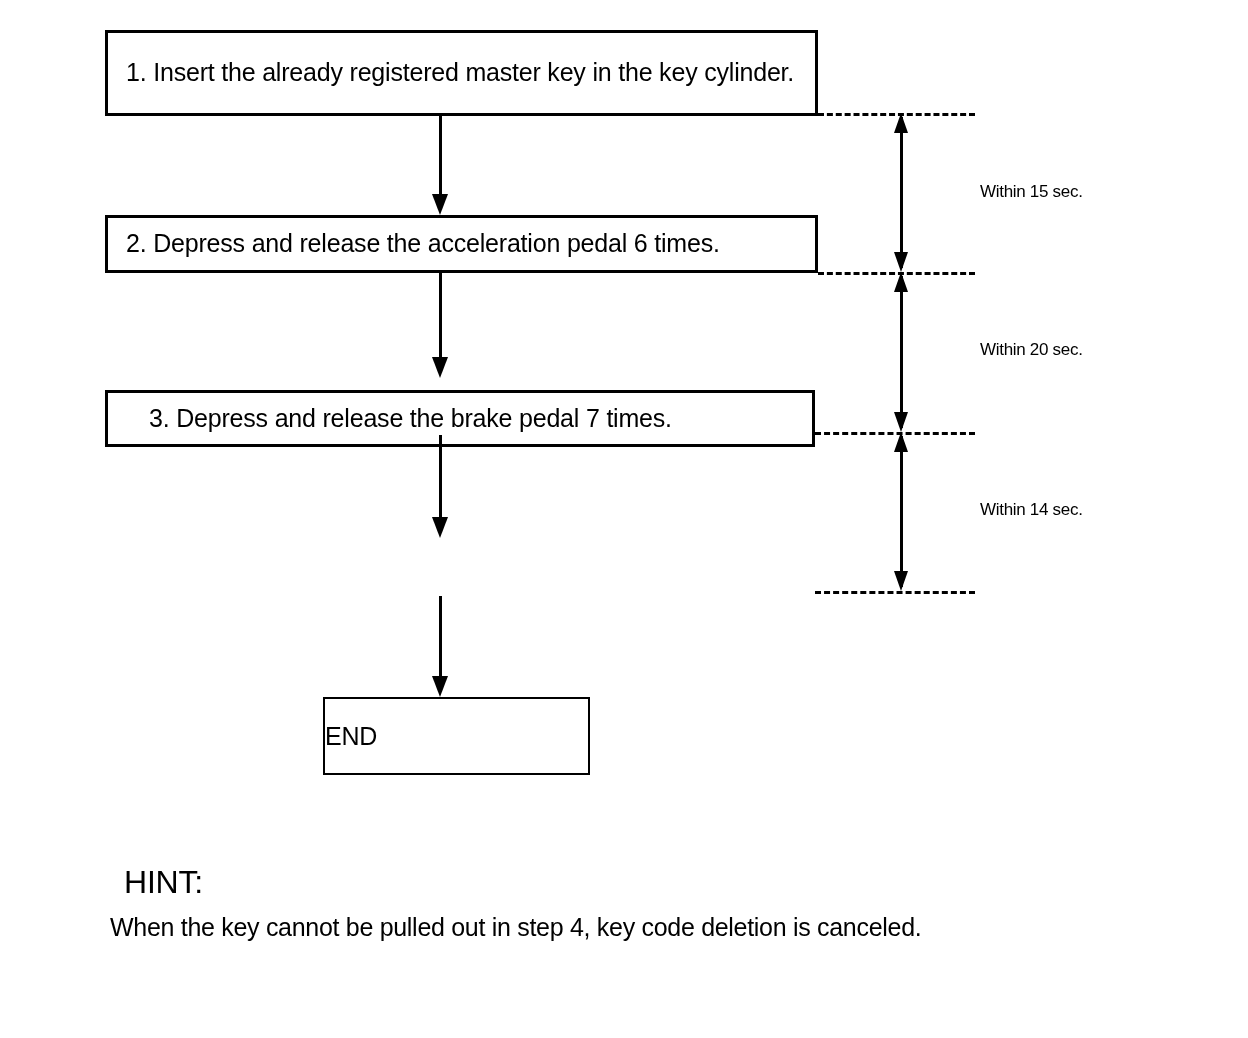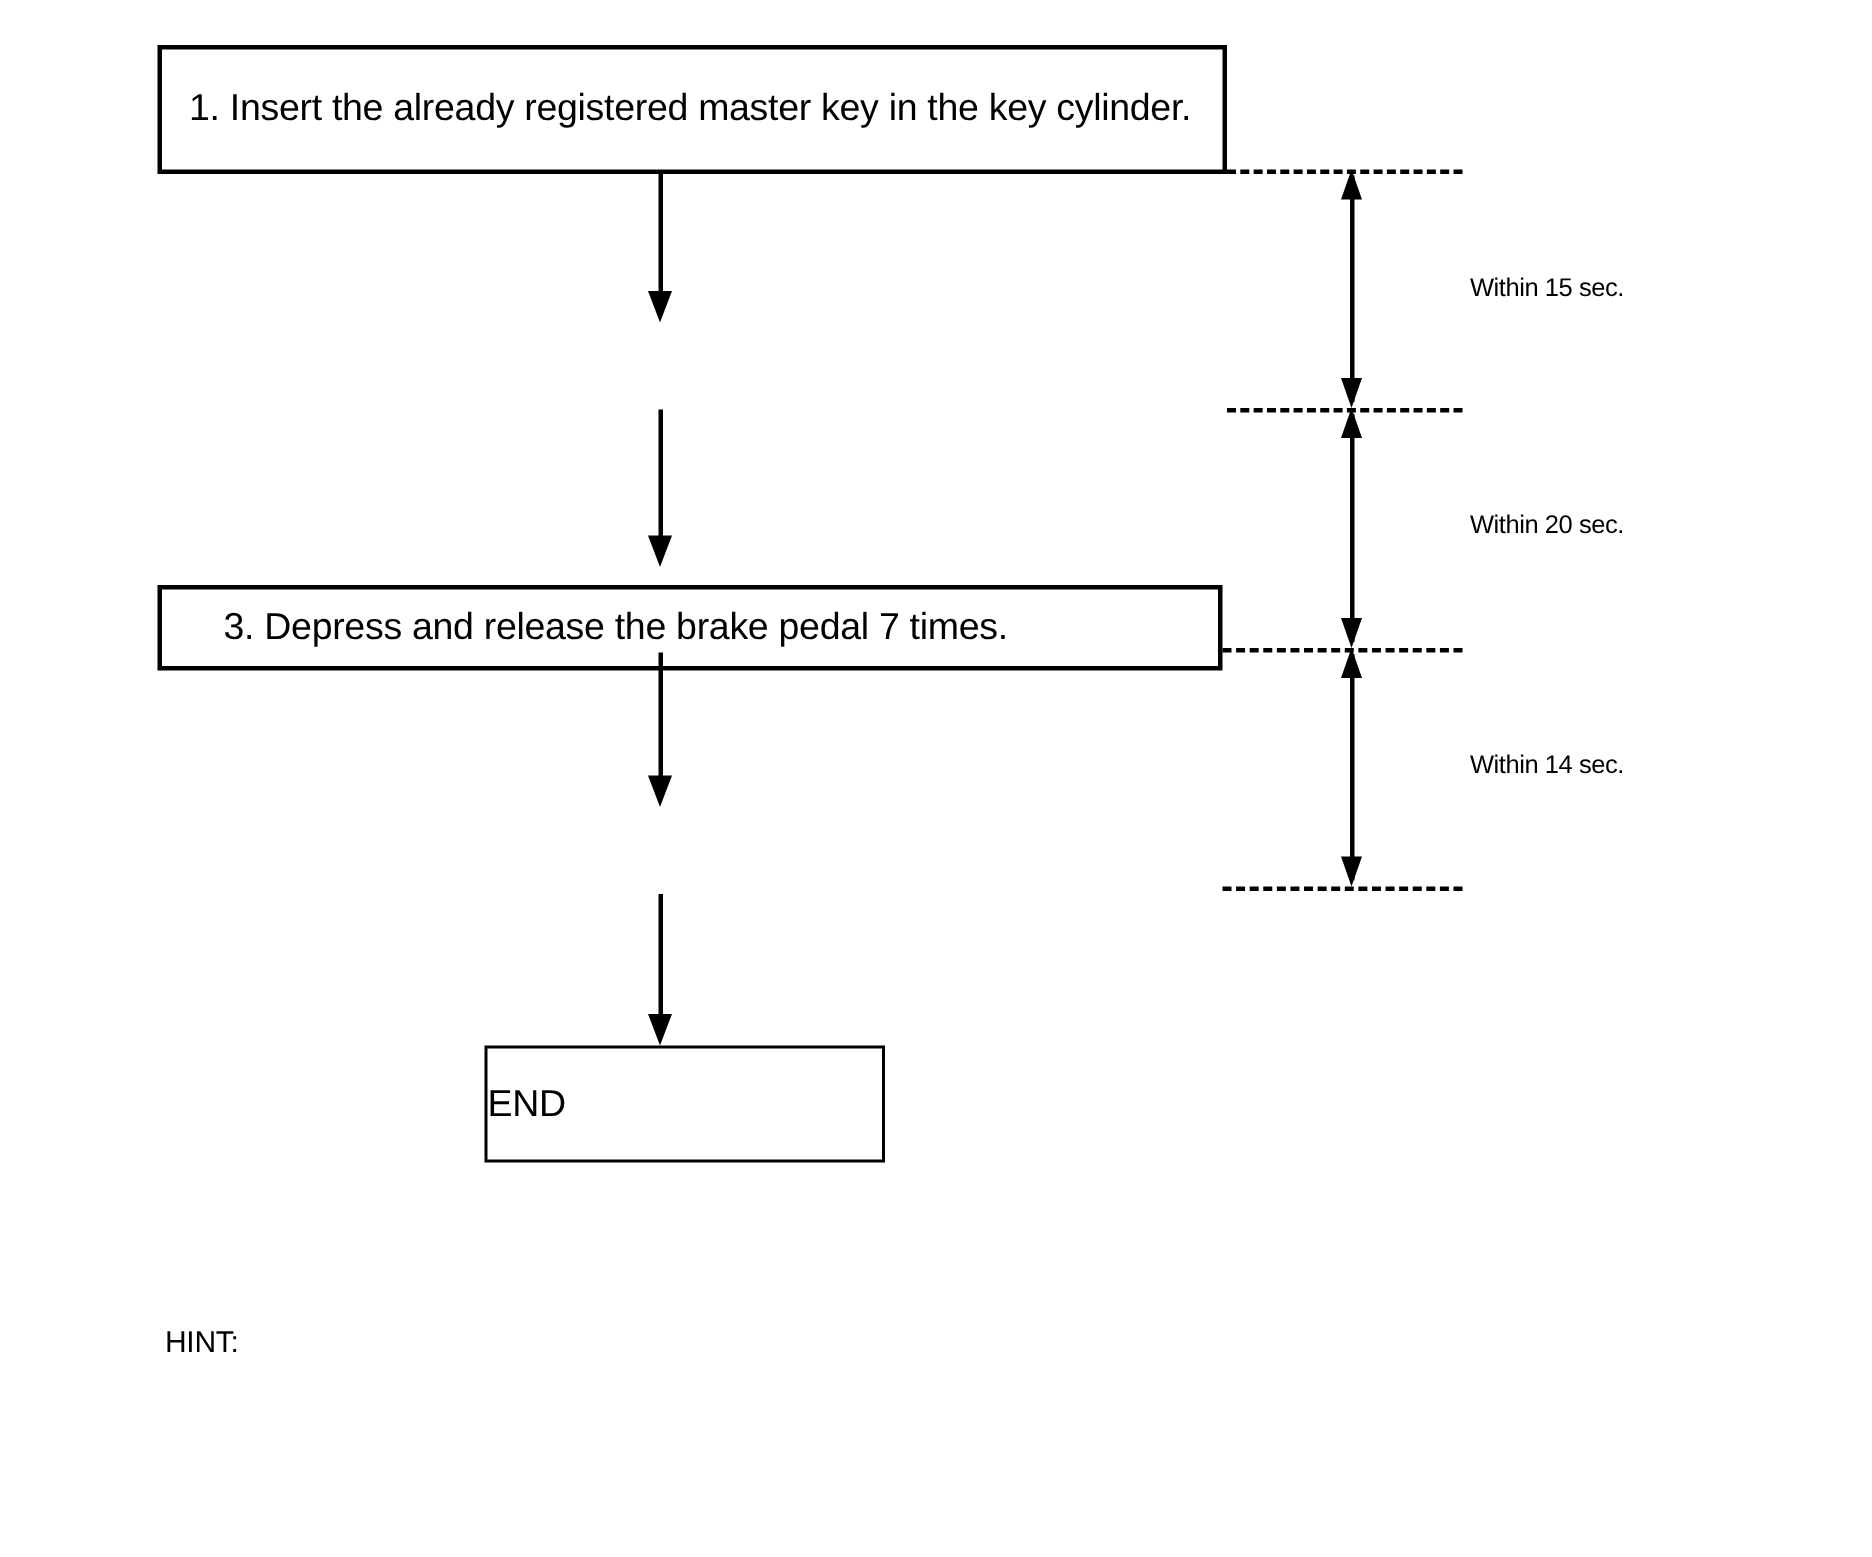--- a/index.html
+++ b/index.html
@@ -161,44 +161,46 @@
     letter-spacing: -0.3px;
     white-space: nowrap;
   }
   #timing-label-0 { left: 980px; top: 182px; }
   #timing-label-1 { left: 980px; top: 340px; }
   #timing-label-2 { left: 980px; top: 500px; }
 
   
   #hint-title {
     position: absolute;
-    left: 110px;
+    left: 124px;
     top: 864px;
-    font-size: 20px;
+    font-size: 32px;
     letter-spacing: -0.2px;
-    margin-top: 20px;
   }
   #hint-body {
     position: absolute;
     left: 110px;
     top: 913px;
     font-size: 25px;
     letter-spacing: -0.3px;
     white-space: nowrap;
   }
 </style>
 </head>
 <body>
 
 <div id="page">
 
   <div class="step-box" id="step-1">
     <div class="step-text">1. Insert the already registered master key in the key cylinder.</div>
   </div>
 
+  <div class="step-box" id="step-2">
+    <div class="step-text">2. Depress and release the acceleration pedal 6 times.</div>
+  </div>
 
   <div class="step-box" id="step-3">
     <div class="step-text">3. Depress and release the brake pedal 7 times.</div>
   </div>
 
 
   <div id="end-box">
     <div class="end-line">END</div>
   </div>
 
@@ -243,14 +245,15 @@
     <div class="dim-head-up"></div>
     <div class="dim-shaft"></div>
     <div class="dim-head-down"></div>
   </div>
 
   <div class="timing-label" id="timing-label-0">Within 15 sec.</div>
   <div class="timing-label" id="timing-label-1">Within 20 sec.</div>
   <div class="timing-label" id="timing-label-2">Within 14 sec.</div>
 
   <div id="hint-title">HINT:</div>
+  <div id="hint-body">When the key cannot be pulled out in step 4, key code deletion is canceled.</div>
 
 </div>
 
 </body></html>

